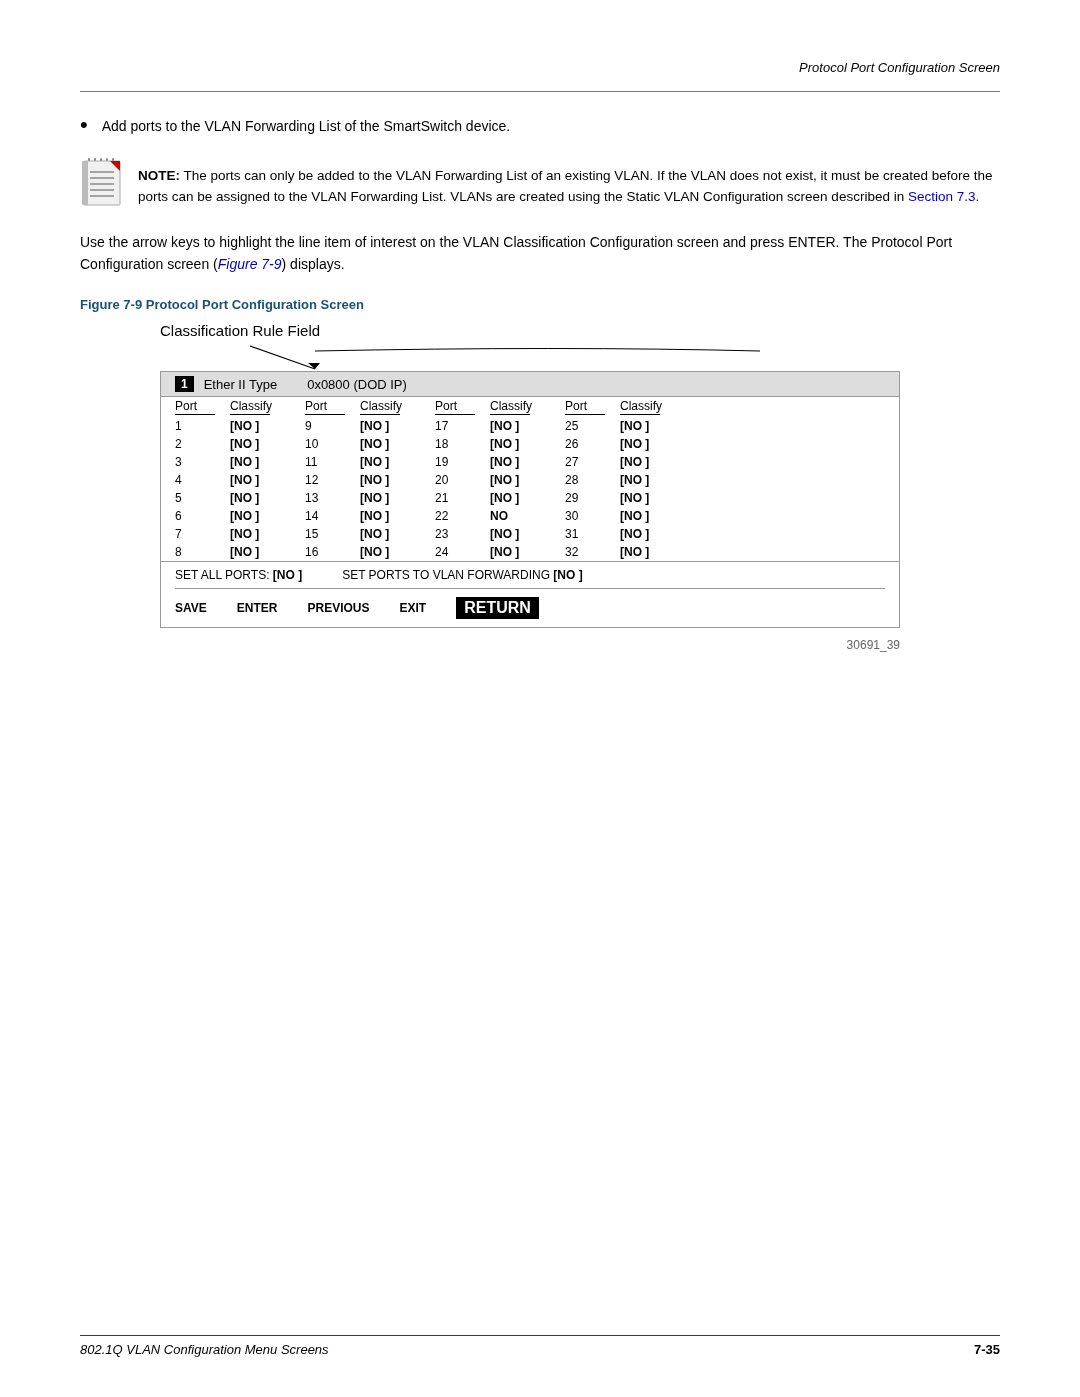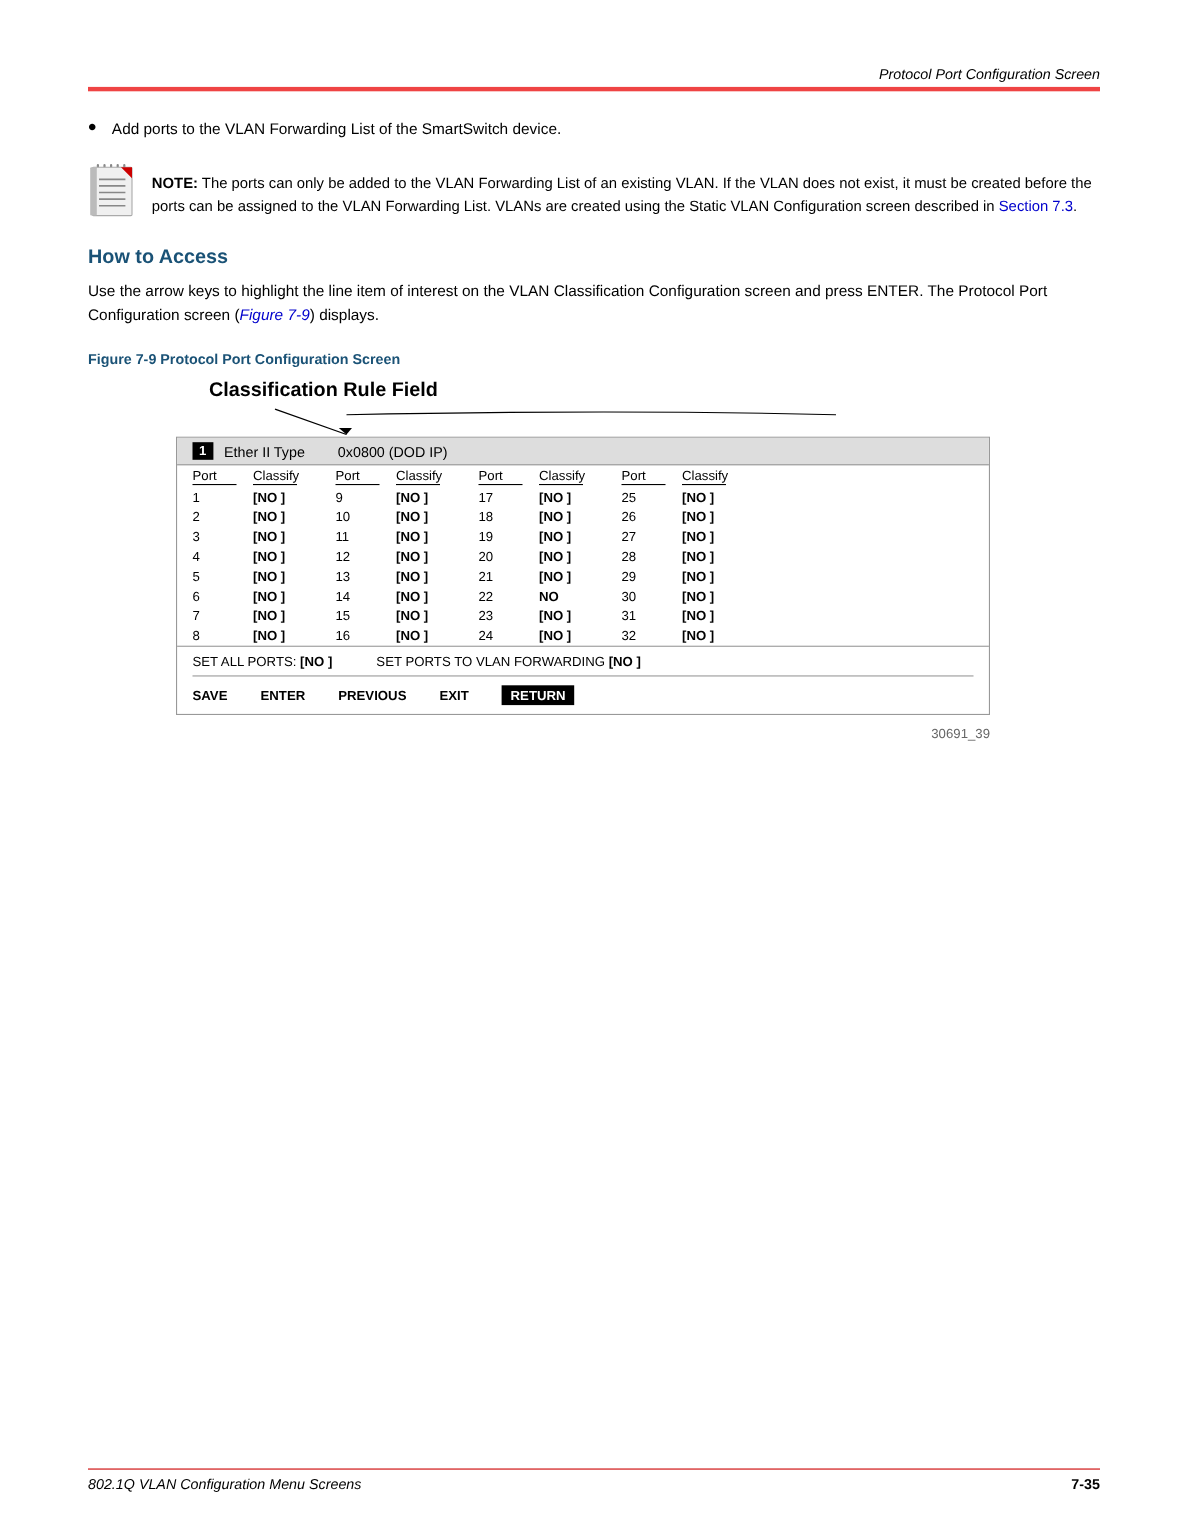--- a/index.html
+++ b/index.html
@@ -19,22 +19,22 @@
       padding: 60px 80px 60px 80px;
       position: relative;
     }
 
     
     .top-header {
       text-align: right;
       font-style: italic;
       font-size: 13px;
       color: #000;
-      border-bottom: 4px solid #ef4444;
-      padding-bottom: 4px;
+      border-bottom: 1px solid #ef4444;
+      padding-bottom: 16px;
       margin-bottom: 24px;
     }
 
     
     .bullet-section {
       margin-bottom: 18px;
     }
 
     .bullet-item {
       display: flex;
@@ -220,21 +220,21 @@
 
     .nav-item {
       font-size: 12px;
       font-weight: bold;
     }
 
     .nav-return {
       background: #000;
       color: #fff;
       font-weight: bold;
-      font-size: 12px;
+      font-size: 16px;
       padding: 2px 8px;
     }
 
     
     .figure-id-label {
       font-size: 12px;
       text-align: right;
       color: #666;
       margin-top: 3px;
     }
@@ -301,30 +301,29 @@
 
         <polygon points="30,5 40,5 40,15" fill="#c00"></polygon>
       </svg>
     </div>
     <div class="note-content">
       <strong>NOTE:</strong>
       <span>The ports can only be added to the VLAN Forwarding List of an existing VLAN. If the VLAN does not exist, it must be created before the ports can be assigned to the VLAN Forwarding List. VLANs are created using the Static VLAN Configuration screen described in </span><a class="note-link" href="#"><span>Section 7.3</span></a><span>.</span>
     </div>
   </div>
 
-  <div class="section-heading">How to Access</div>
   <div class="section-body">
     <span>Use the arrow keys to highlight the line item of interest on the VLAN Classification Configuration screen and press ENTER. The Protocol Port Configuration screen (</span><a class="inline-link" href="#"><span>Figure 7-9</span></a><span>) displays.</span>
   </div>
 
 
   <div class="figure-caption" style="margin-bottom: 10px;">Figure 7-9   Protocol Port Configuration Screen</div>
 
   <div style="position:relative; margin-left: 80px; margin-bottom: 0;">
-    <div style="font-size:18px; margin-bottom:2px; margin-left: 30px; font-weight: bold;">Classification Rule Field</div>
+    <div style="font-size:15px; margin-bottom:2px; ">Classification Rule Field</div>
 
     <svg width="740" height="30" style="display:block; margin-left:0;">
 
       <line x1="90" y1="5" x2="155" y2="28" stroke="#000" stroke-width="1.2"></line>
       <polygon points="155,28 148,22 160,22" fill="#000"></polygon>
 
       <path d="M 155 10 Q 400 5 600 10" stroke="#000" stroke-width="1" fill="none"></path>
     </svg>
   </div>
 

